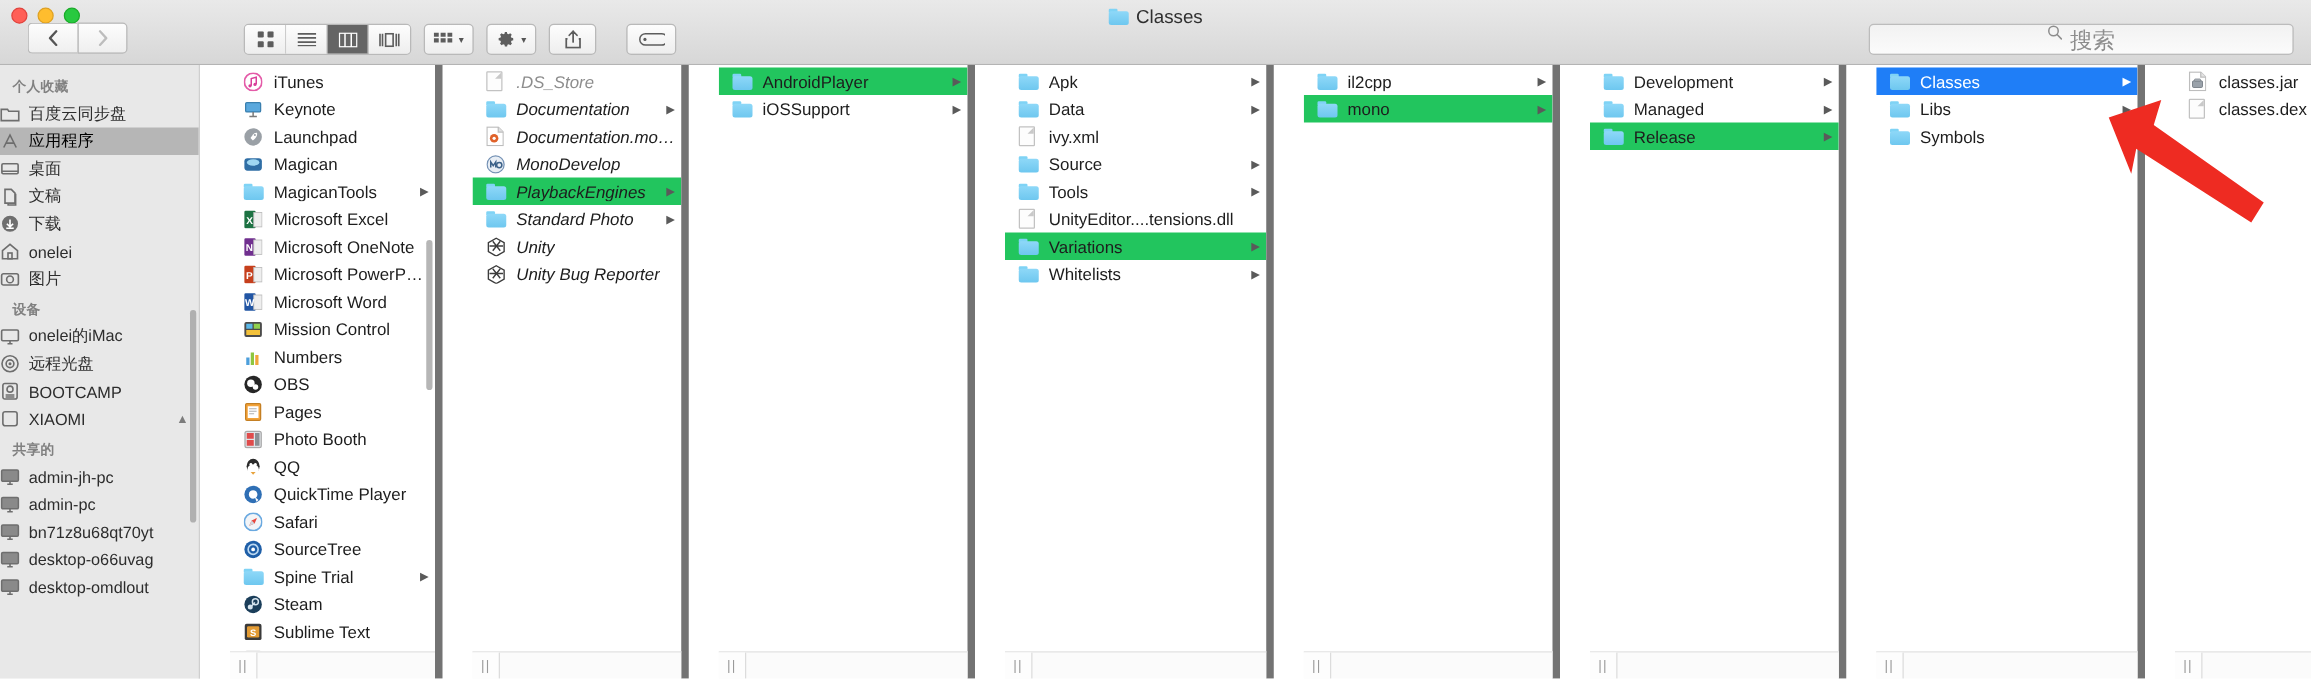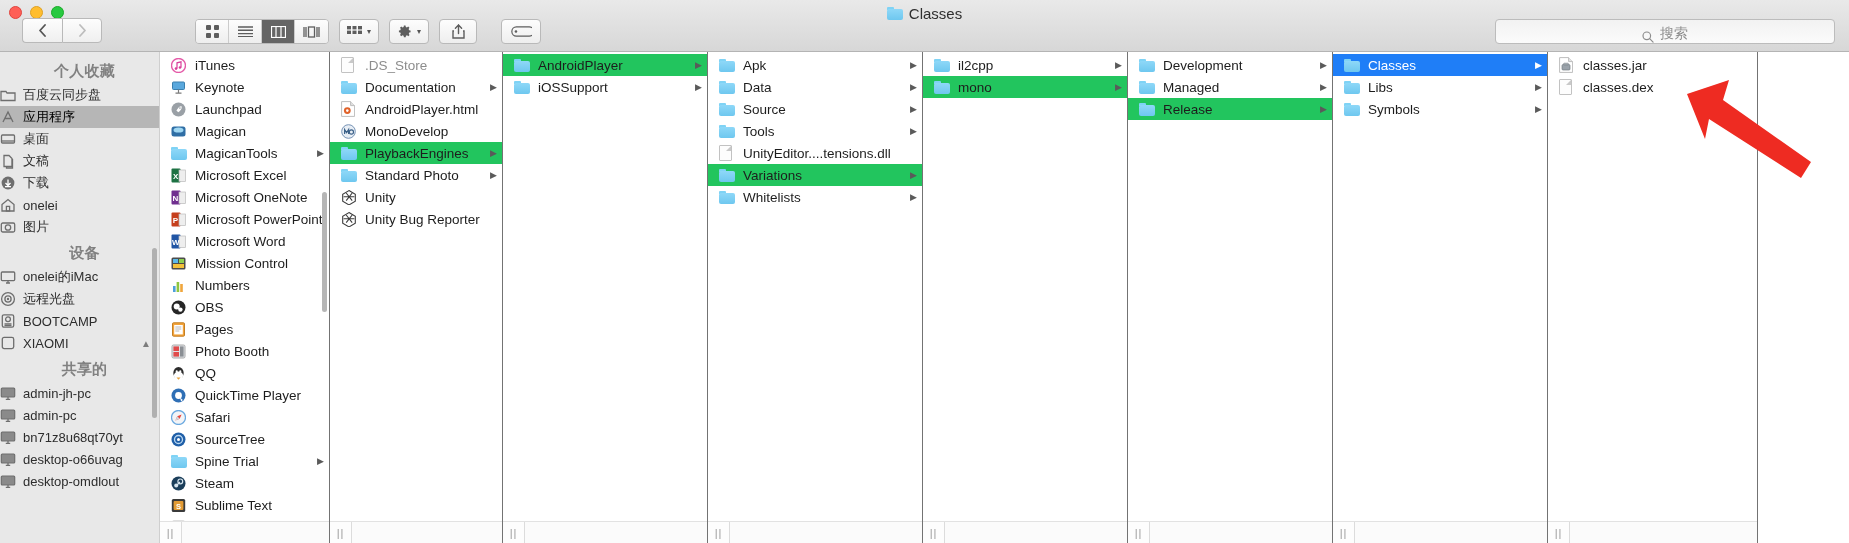--- a/index.html
+++ b/index.html
@@ -81,39 +81,39 @@
     background: linear-gradient(to bottom,#fdfdfd,#eeeeee);
     display: flex; align-items: center; justify-content: center; gap: 5px;
   }
   .chev { font-size: 8px; color: #555; line-height: 1; }
 
   .searchbox {
     position: absolute; right: 14px; top: 19px;
     width: 340px; height: 25px;
     background: linear-gradient(to bottom,#f2f2f2,#fbfbfb);
     border: 1px solid #bcbcbc; border-radius: 4px;
-    display: flex; align-items: flex-end; justify-content: center; gap: 6px;
-    color: #8d8d8d; font-size: 14px;
+    display: flex; align-items: flex-start; justify-content: center; gap: 6px;
+    color: #8d8d8d; font-size: 18px;
   }
 
   
   .body { flex: 1 1 auto; display: flex; min-height: 0; }
 
   
   .sidebar {
     width: 160px; flex: 0 0 160px;
     background: #e8e8e8;
     border-right: 1px solid #cfcfcf;
     overflow: hidden;
     position: relative;
     padding-top: 4px;
   }
   .side-head {
-    font-size: 15px; color: #818181; font-weight: bold;
-    padding: 6px 0 3px 10px; letter-spacing: .2px; text-align: center;
+    font-size: 11px; color: #818181; font-weight: bold;
+    padding: 6px 0 3px 10px; letter-spacing: .2px;
   }
   .side-item {
     height: 22px; display: flex; align-items: center; gap: 7px;
     font-size: 13px; color: #2d2d2d;
     white-space: nowrap;
   }
   .side-item.sel { background: #b6b6b6; color: #000000; }
   .side-ico { width: 16px; height: 16px; flex: 0 0 16px; display:block; }
   .eject {
     margin-left: auto; margin-right: 8px; font-size: 10px; color: #7c7c7c;
@@ -121,25 +121,26 @@
   .side-scroll {
     position: absolute; right: 2px; top: 196px;
     width: 5px; height: 170px; border-radius: 3px;
     background: #b0b0b0;
   }
 
   
   .cols { flex: 1 1 auto; display: flex; min-width: 0; overflow: hidden; }
   .col {
     position: relative;
-    border-right: 1px solid #737373;
+    border-right: 6px solid #737373;
     background: #fff;
     flex: 0 0 auto;
     display: flex; flex-direction: column;
     min-width: 0;
+    margin-left: 24px;
   }
   .col-list { flex: 1 1 auto; overflow: hidden; padding-top: 2px; }
   .row {
     height: 22px; display: flex; align-items: center;
     padding-left: 11px; padding-right: 5px;
     font-size: 13.5px; color: #1d1d1d;
     white-space: nowrap;
   }
   .row .nm { overflow: hidden; text-overflow: ellipsis; }
   .row.sel-grey { background: #22c55e; }
@@ -650,21 +651,21 @@
                 </svg>
               </span>
               <span class="nm">SyphonInject</span>
             </div>
           </div>
           <div class="vscroll"></div>
           <div class="col-grip">
             <span class="grip-mark">||</span>
           </div>
         </div>
-        <div class="col" style="width: 173px; flex: 0 0 173px;">
+        <div class="col" style="width: 173px; flex: 0 0 173px; font-style: italic;">
           <div class="col-list">
             <div class="row">
               <span class="ico">
                 <span class="dico"></span>
               </span>
               <span class="nm" style="color: rgb(141, 141, 141);">.DS_Store</span>
             </div>
             <div class="row">
               <span class="ico">
                 <span class="fico"></span>
@@ -674,21 +675,21 @@
             </div>
             <div class="row">
               <span class="ico">
                 <svg width="14" height="16" viewBox="0 0 14 16">
                   <path d="M0.6 0.6h9l4 4v10.8H0.6z" fill="#fff" stroke="#bdbdbd"></path>
                   <path d="M9.6 0.6v4h4" fill="#e0e0e0" stroke="#bdbdbd"></path>
                   <circle cx="6.3" cy="9.6" r="3.4" fill="#e0622a"></circle>
                   <circle cx="6.3" cy="9.6" r="1.3" fill="#fff"></circle>
                 </svg>
               </span>
-              <span class="nm">AndroidPlayer.html</span>
+              <span class="nm">Documentation.mono</span>
             </div>
             <div class="row">
               <span class="ico">
                 <svg width="15" height="15" viewBox="0 0 15 15">
                   <circle cx="7.5" cy="7.5" r="6.8" fill="#e8eef5" stroke="#7592b5"></circle>
                   <path d="M3.6 10V5.6l2 3 2-3V10" stroke="#3d6289" fill="none" stroke-width="1.2"></path>
                   <circle cx="10.4" cy="8" r="2.1" fill="none" stroke="#3d6289" stroke-width="1.2"></circle>
                 </svg>
               </span>
               <span class="nm">MonoDevelop</span>
@@ -759,20 +760,26 @@
               </span>
               <span class="nm">Apk</span>
               <span class="arrow">▶</span>
             </div>
             <div class="row">
               <span class="ico">
                 <span class="fico"></span>
               </span>
               <span class="nm">Data</span>
               <span class="arrow">▶</span>
+            </div>
+            <div class="row">
+              <span class="ico">
+                <span class="dico"></span>
+              </span>
+              <span class="nm">ivy.xml</span>
             </div>
             <div class="row">
               <span class="ico">
                 <span class="fico"></span>
               </span>
               <span class="nm">Source</span>
               <span class="arrow">▶</span>
             </div>
             <div class="row">
               <span class="ico">

